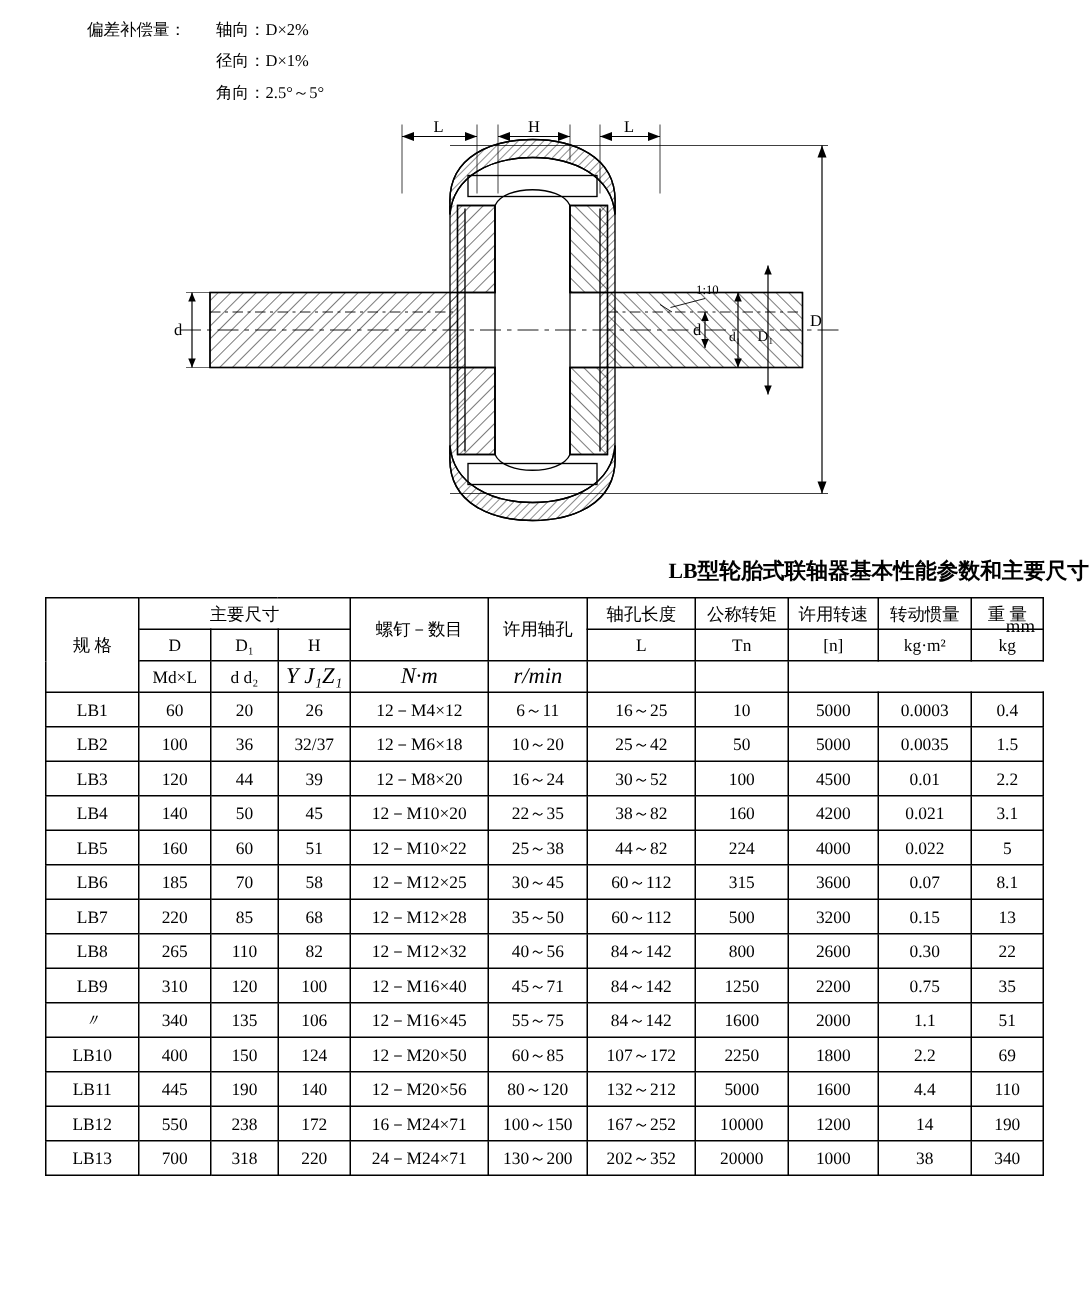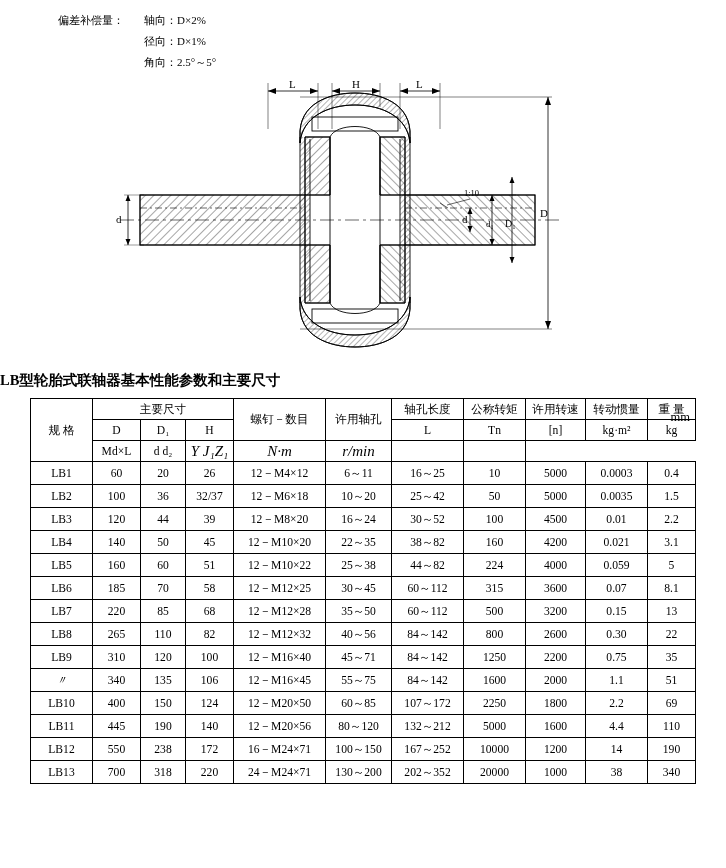--- a/index.html
+++ b/index.html
@@ -25,21 +25,21 @@
   .comp-row{display:flex;line-height:21px;font-size:11px;}
   .comp-label{width:86px;flex:0 0 86px;}
   .comp-val{white-space:nowrap;}
 
   
   .drawing{position:relative;width:726px;height:290px;margin-top:4px;}
   .drawing svg{position:absolute;left:0;top:0;}
 
   
   .cap{
-    text-align:left;
+    text-align:right;
     font-size:14.5px;
     font-weight:bold;
     margin-top:4px;
     position:relative;
   }
   .cap .mm{
     position:absolute;right:36px;top:15px;
     font-weight:normal;font-size:12.5px;margin-top:24px;
   }
 
@@ -307,21 +307,21 @@
         <tr>
           <td>LB5</td>
           <td>160</td>
           <td>60</td>
           <td>51</td>
           <td>12－M10×22</td>
           <td>25～38</td>
           <td>44～82</td>
           <td>224</td>
           <td>4000</td>
-          <td>0.059</td>
+          <td>0.022</td>
           <td>5</td>
         </tr>
         <tr>
           <td>LB6</td>
           <td>185</td>
           <td>70</td>
           <td>58</td>
           <td>12－M12×25</td>
           <td>30～45</td>
           <td>60～112</td>

